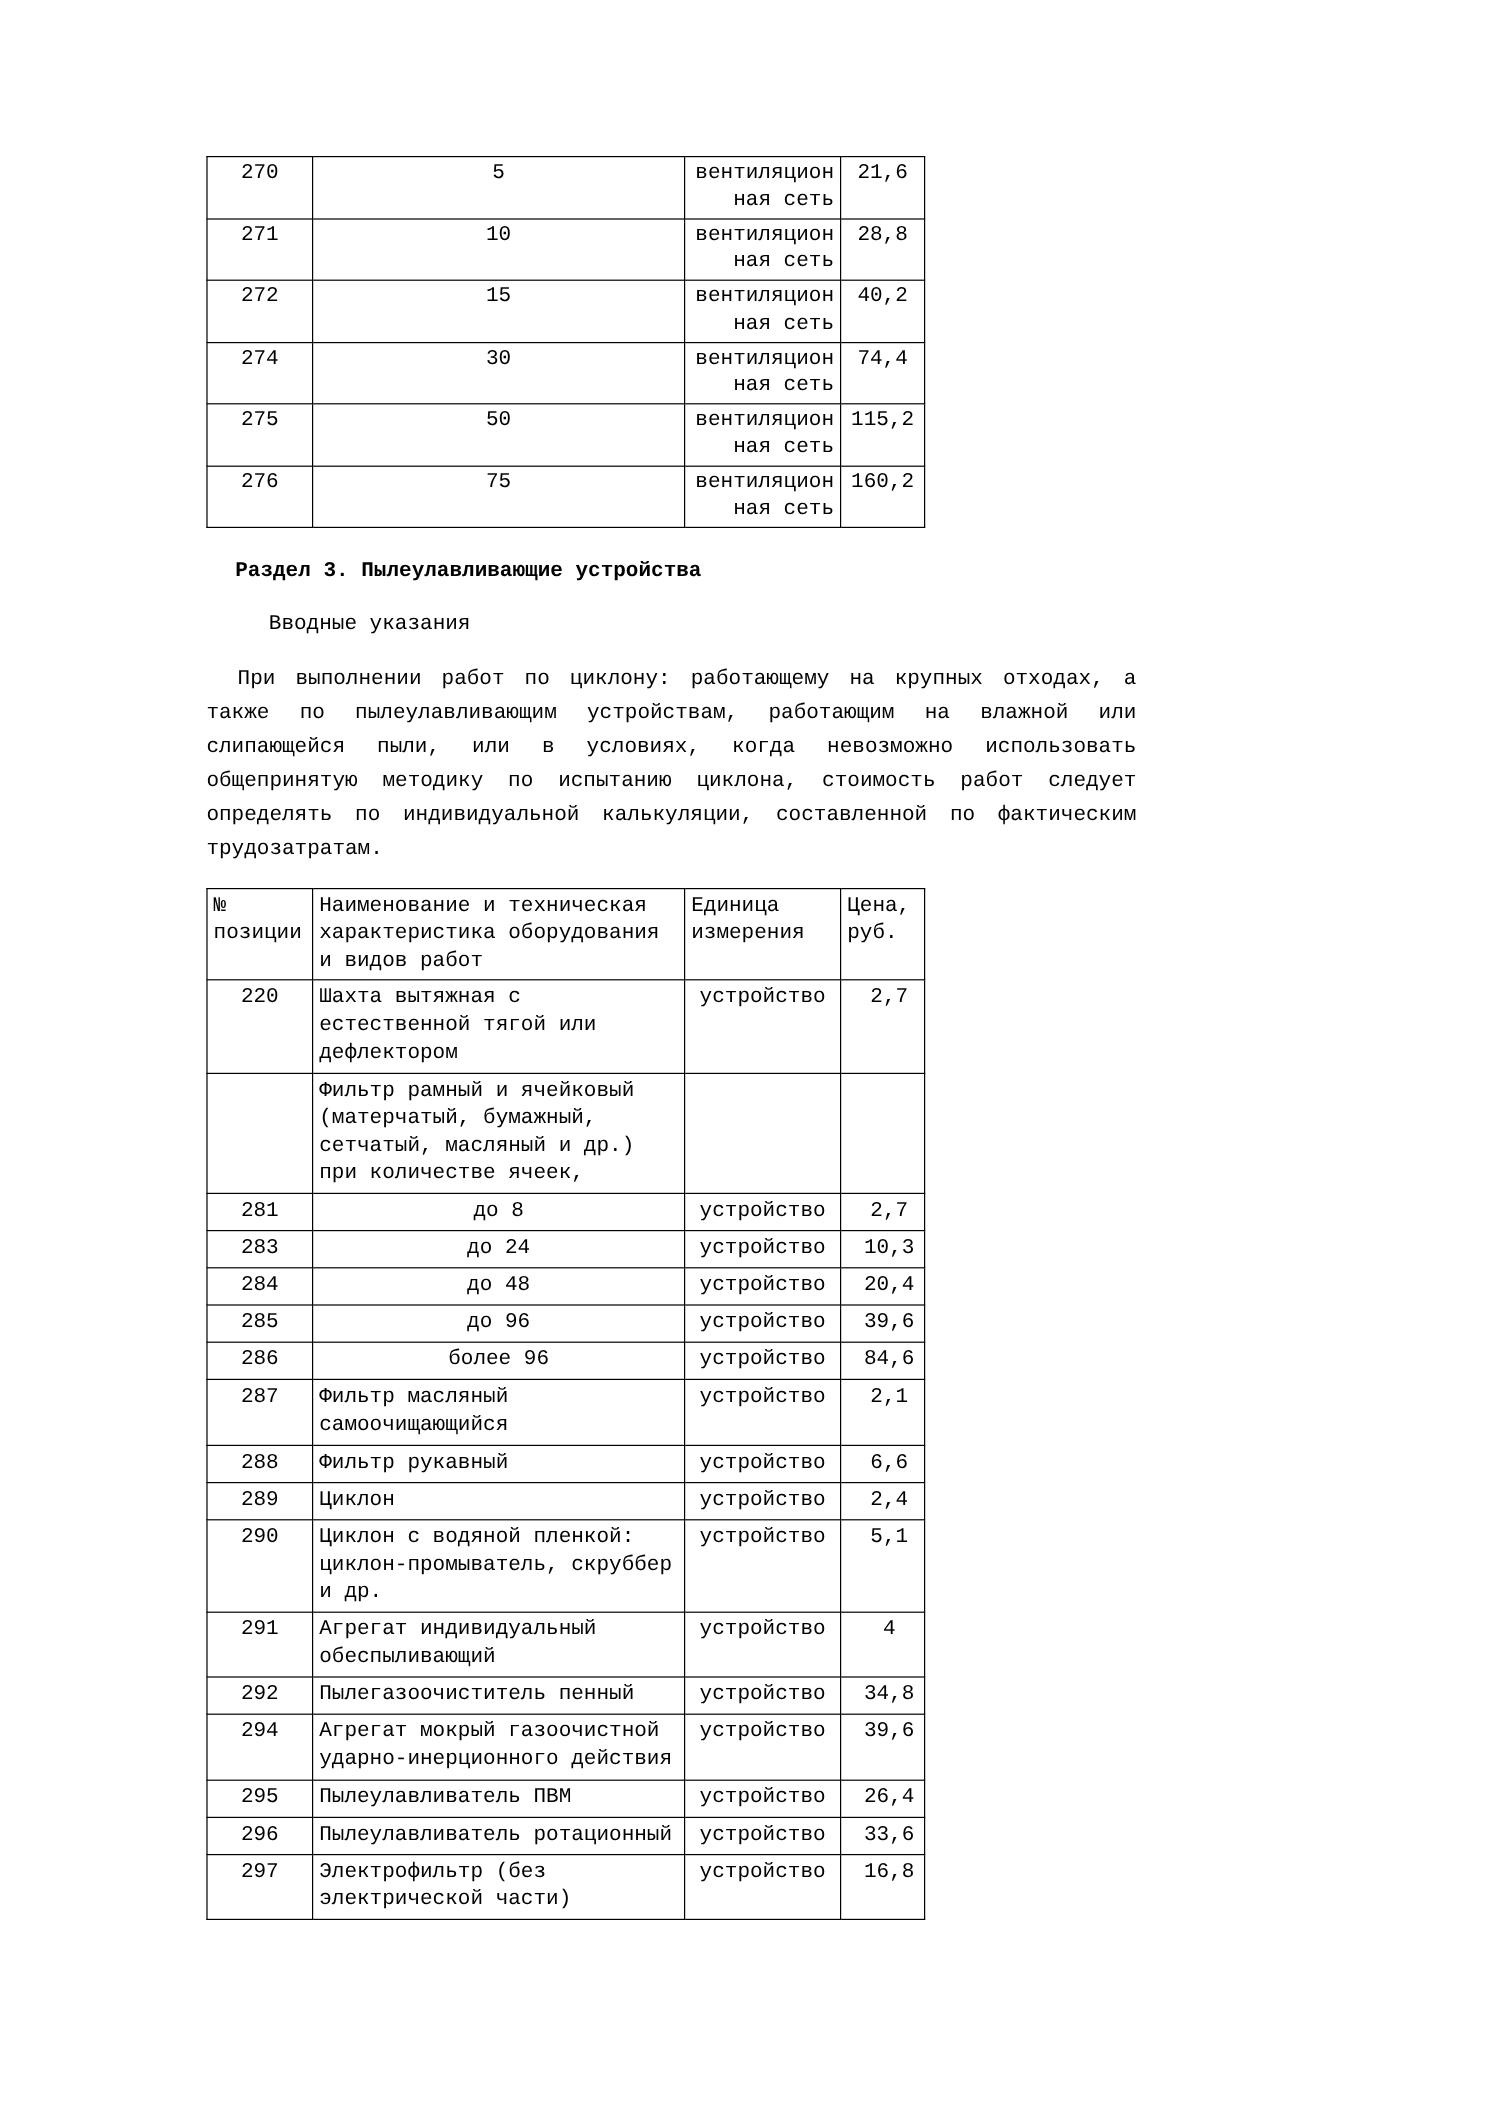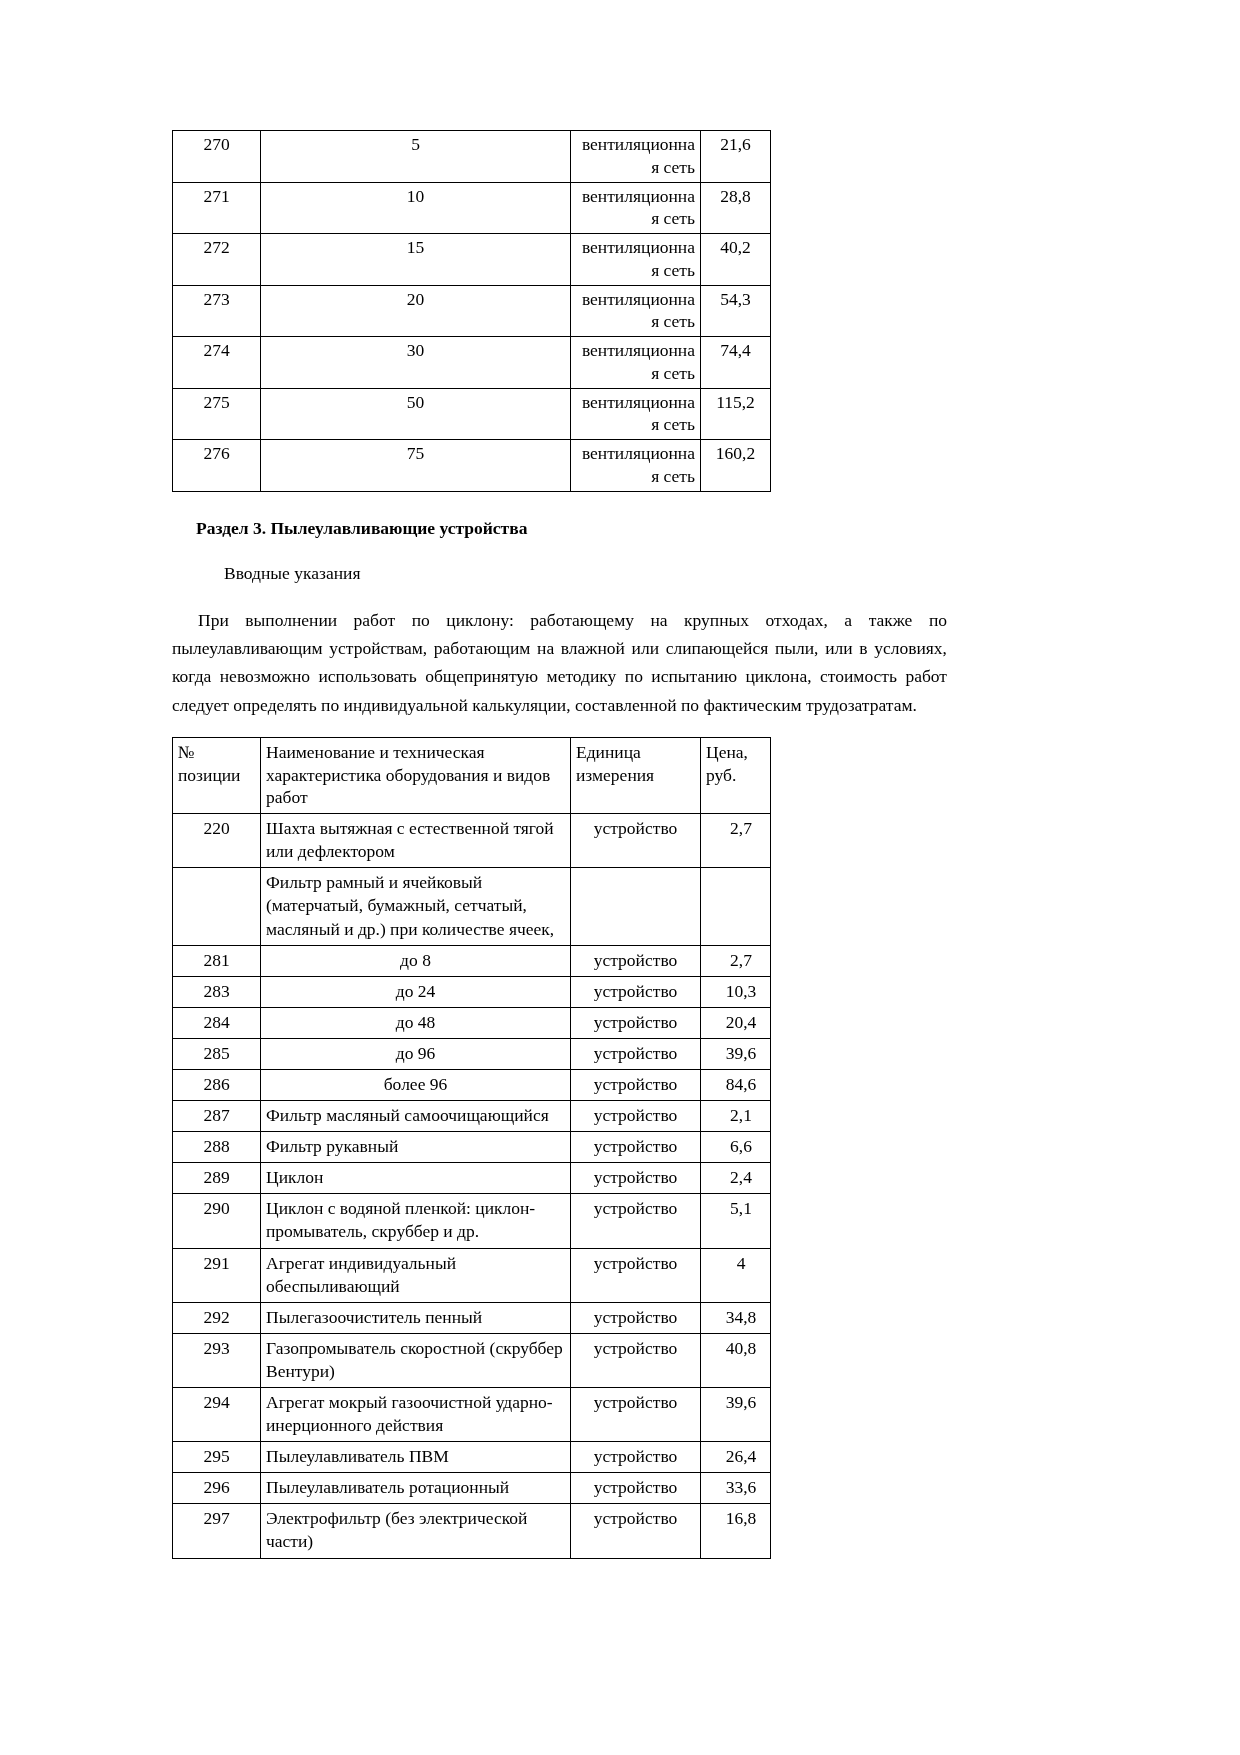--- a/index.html
+++ b/index.html
@@ -23,20 +23,21 @@
     width: 1240px;
     height: 1755px;
     padding: 0;
     box-sizing: border-box;
   }
   .content {
     position: absolute;
     left: 172px;
     top: 130px;
     width: 775px;
+    font-family: Liberation Mono, monospace;
   }
 
   
   table.doc-table {
     border-collapse: collapse;
     table-layout: fixed;
     font-size: 17.5px;
     line-height: 1.28;
   }
   table.doc-table td,
@@ -149,26 +150,20 @@
           <td class="unit-wrap">вентиляционная сеть</td>
           <td class="cell-center">28,8</td>
         </tr>
         <tr>
           <td class="cell-center">272</td>
           <td class="cell-center">15</td>
           <td class="unit-wrap">вентиляционная сеть</td>
           <td class="cell-center">40,2</td>
         </tr>
         <tr>
-          <td class="cell-center">273</td>
-          <td class="cell-center">20</td>
-          <td class="unit-wrap">вентиляционная сеть</td>
-          <td class="cell-center">54,3</td>
-        </tr>
-        <tr>
           <td class="cell-center">274</td>
           <td class="cell-center">30</td>
           <td class="unit-wrap">вентиляционная сеть</td>
           <td class="cell-center">74,4</td>
         </tr>
         <tr>
           <td class="cell-center">275</td>
           <td class="cell-center">50</td>
           <td class="unit-wrap">вентиляционная сеть</td>
           <td class="cell-center">115,2</td>
@@ -291,26 +286,20 @@
           <td class="r-price">4</td>
         </tr>
 
         <tr>
           <td class="r-num">292</td>
           <td class="r-desc">Пылегазоочиститель пенный</td>
           <td class="r-unit">устройство</td>
           <td class="r-price">34,8</td>
         </tr>
 
-        <tr>
-          <td class="r-num">293</td>
-          <td class="r-desc">Газопромыватель скоростной (скруббер Вентури)</td>
-          <td class="r-unit">устройство</td>
-          <td class="r-price">40,8</td>
-        </tr>
 
         <tr>
           <td class="r-num">294</td>
           <td class="r-desc">Агрегат мокрый газоочистной ударно-инерционного действия</td>
           <td class="r-unit">устройство</td>
           <td class="r-price">39,6</td>
         </tr>
 
         <tr>
           <td class="r-num">295</td>

